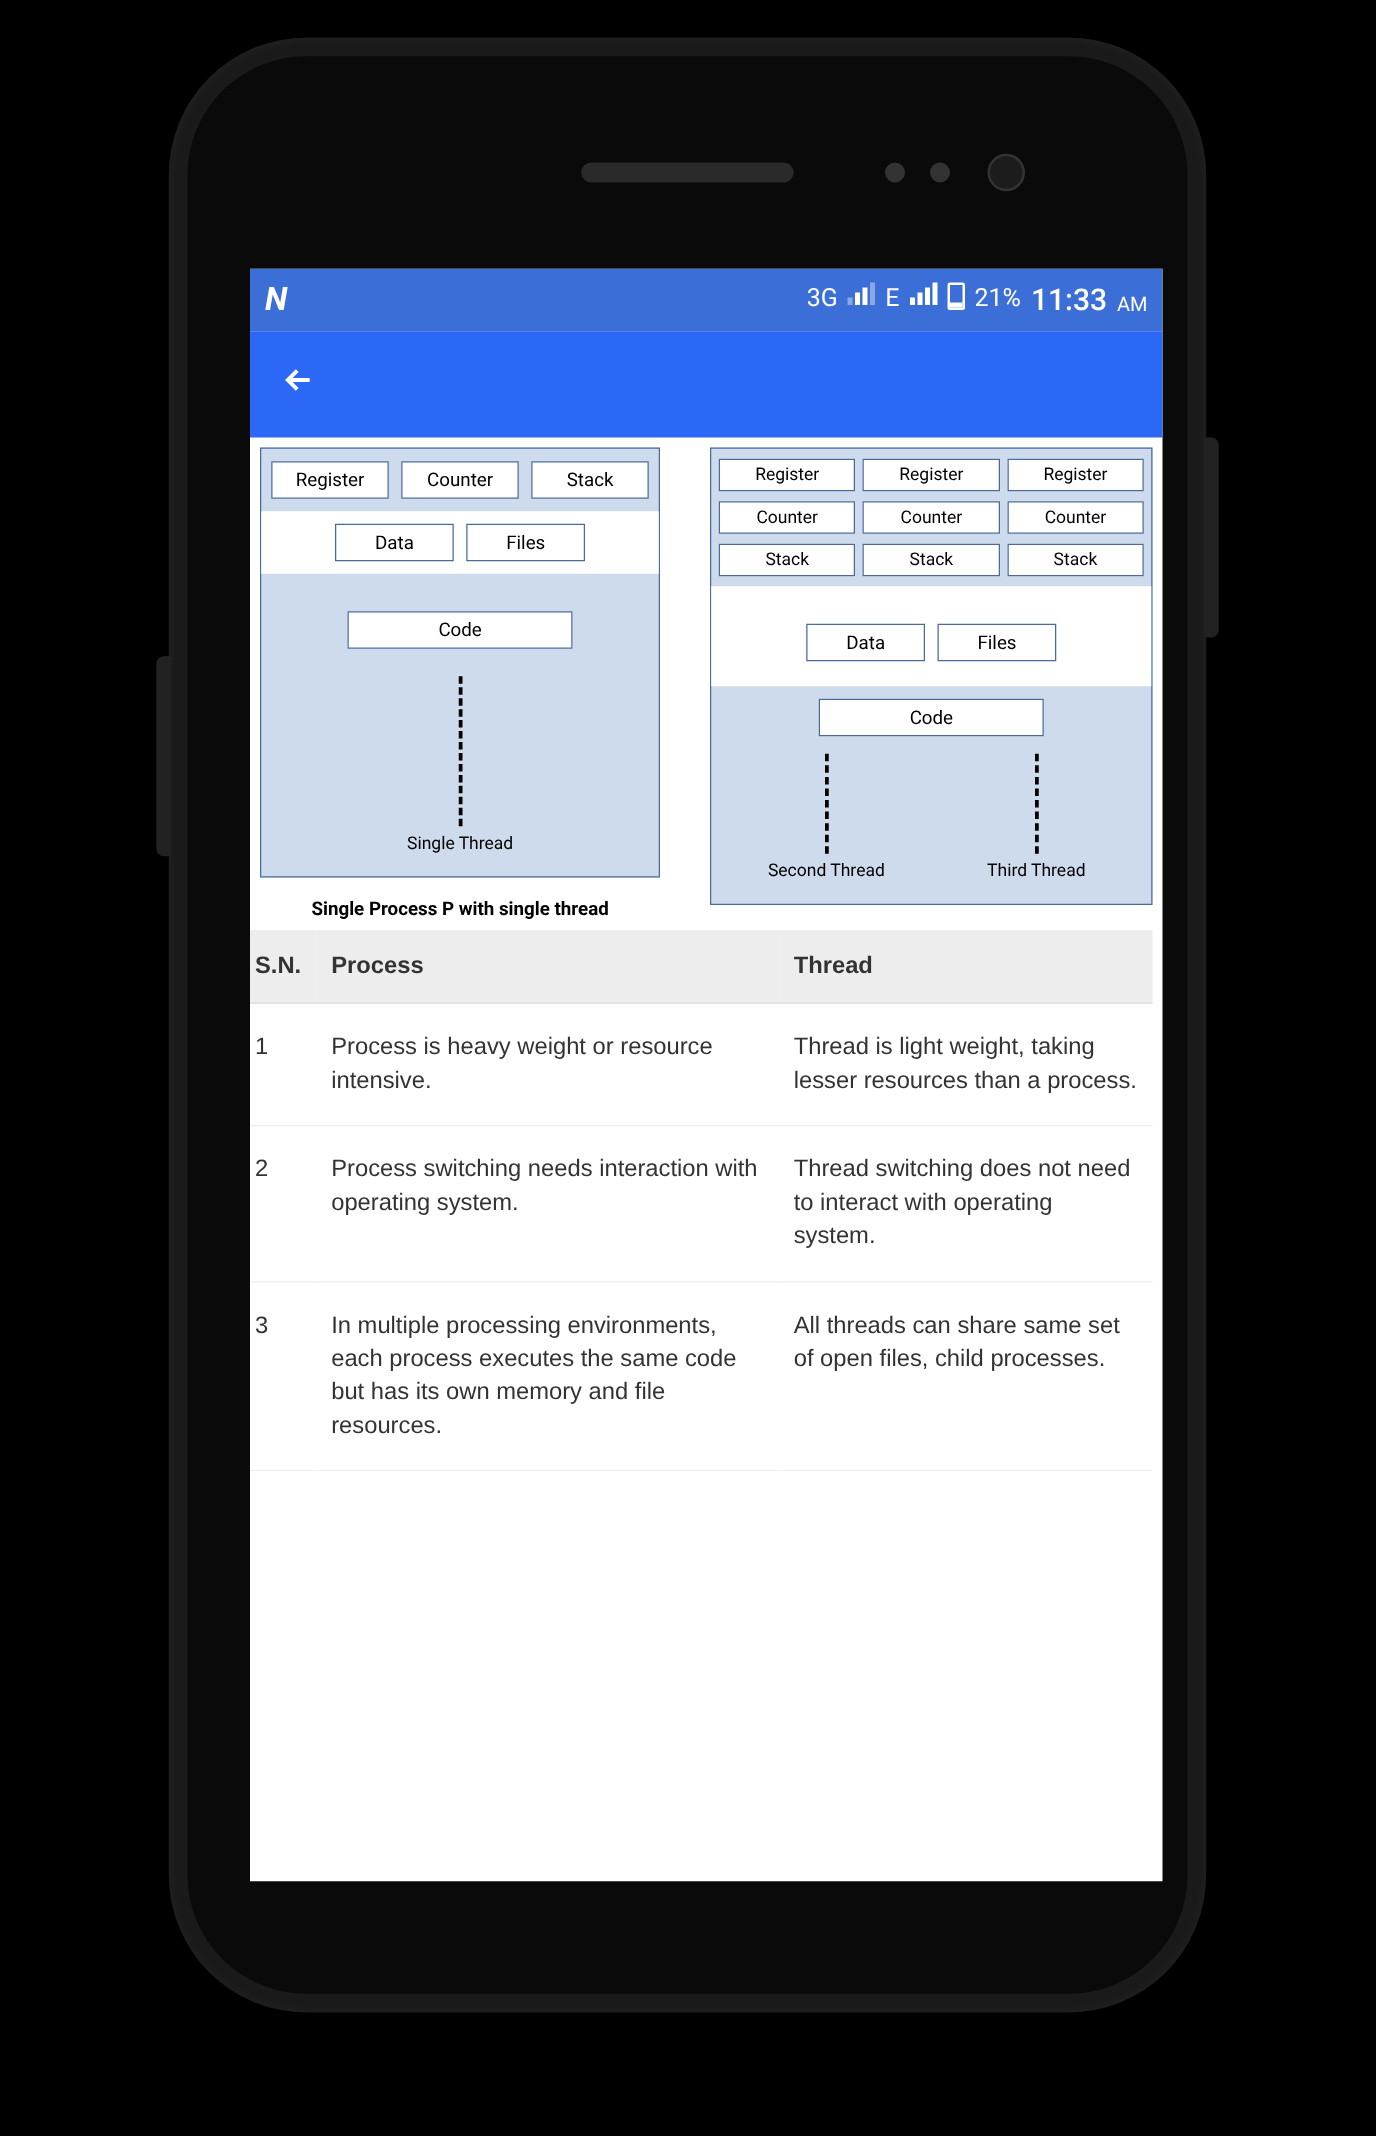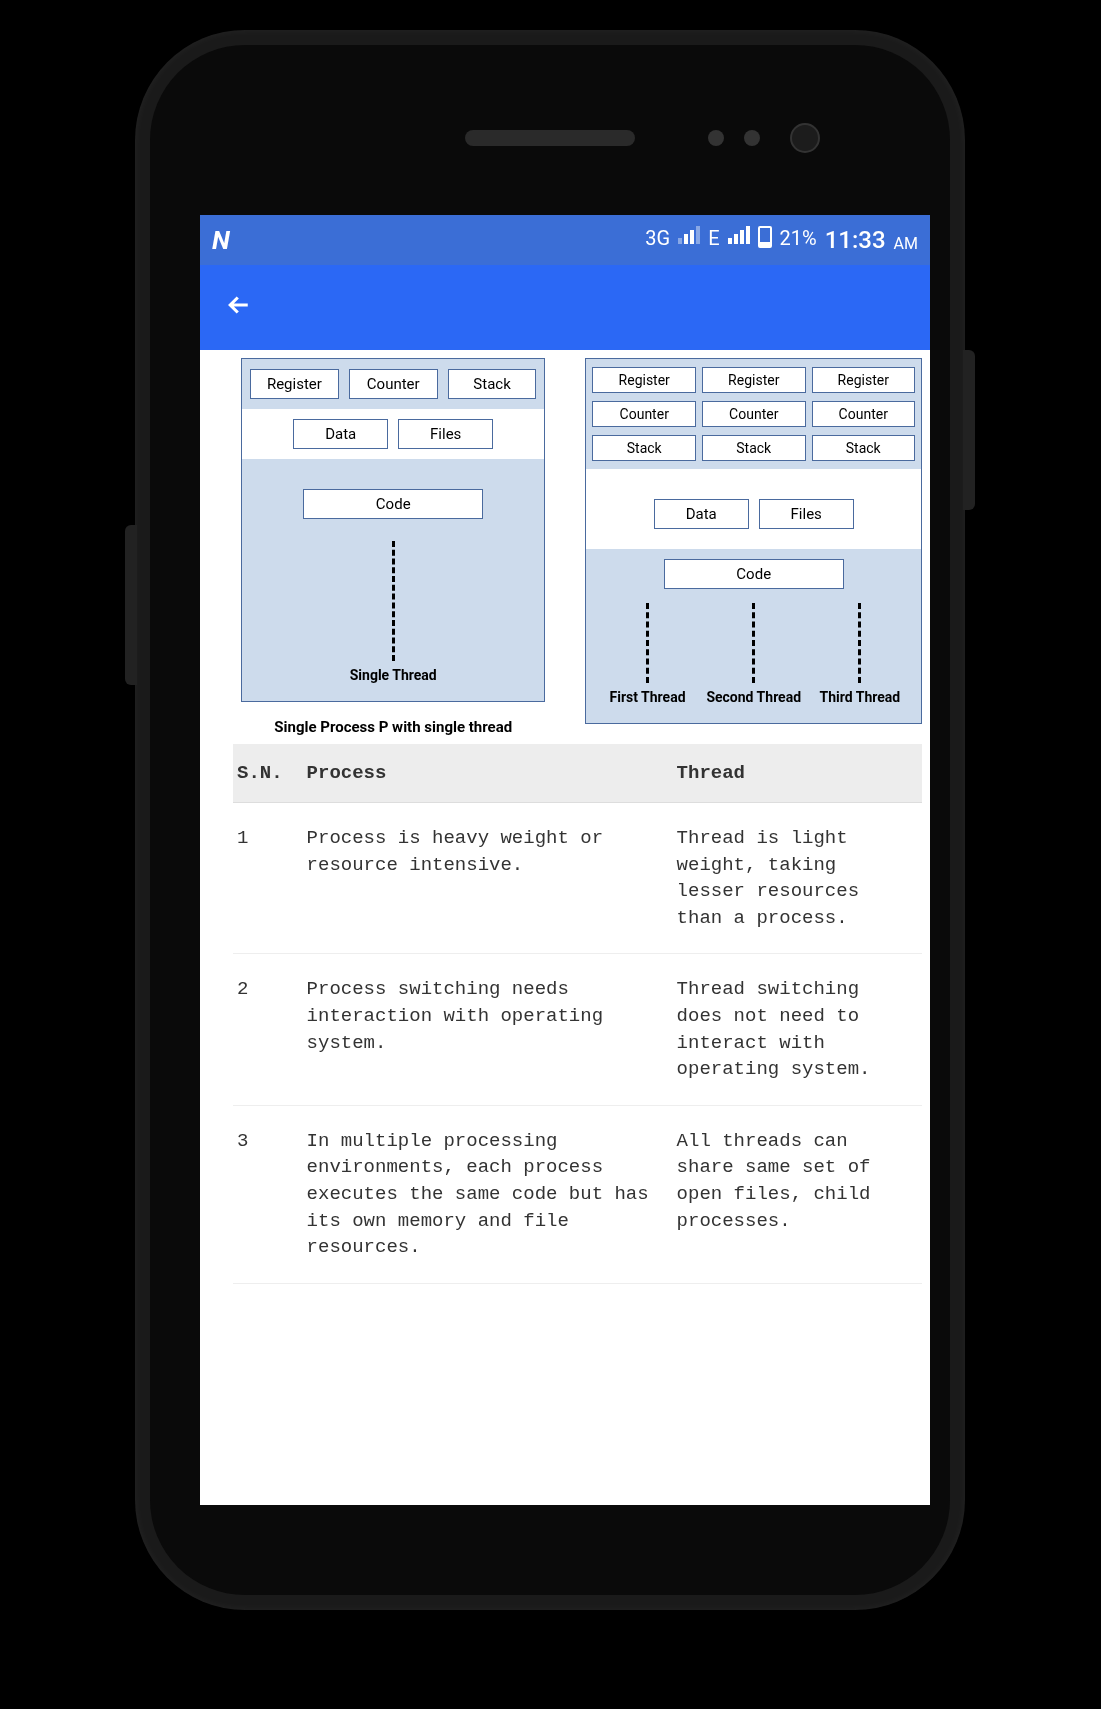--- a/index.html
+++ b/index.html
@@ -158,21 +158,20 @@
     color: #fff;
     font-size: 33px;
     font-weight: 400;
     white-space: nowrap;
     overflow: hidden;
     text-overflow: ellipsis;
   }
   .content {
     padding: 0;
     overflow: hidden;
-    margin-left: 33px;
   }
   .diagrams {
     display: flex;
     gap: 40px;
     padding: 8px 8px 0 8px;
   }
   .diagram-col {
     flex: 1;
     display: flex;
     flex-direction: column;
@@ -210,41 +209,41 @@
     width: 3px;
     height: 120px;
     border-left: 3px dashed #000;
     margin: 0 auto;
   }
   .thread-line.short { height: 80px; }
   .thread-label {
     font-size: 14px;
     text-align: center;
     padding: 6px 0;
-    font-weight: bold;
+    font-weight: normal;
   }
   .caption {
     font-size: 15px;
     font-weight: bold;
     text-align: center;
     padding: 16px 0 8px 0;
   }
   .section-heading {
     color: #0ea5c9;
     font-family: Georgia, serif;
     font-weight: bold;
     text-decoration: underline;
     font-size: 21px;
     padding: 12px 0 10px 0;
     margin-left: -8px;
   }
   table.diff {
     width: 100%;
     border-collapse: collapse;
-    font-family: Liberation Mono, monospace;
+    font-family: Liberation Sans, sans-serif;
     font-size: 19px;
     color: #333;
     margin-left: -8px;
   }
   table.diff th {
     background: #ededed;
     text-align: left;
     font-weight: bold;
     padding: 18px 12px;
     border-bottom: 1px solid #ddd;
@@ -368,24 +367,20 @@
                 </div>
               </div>
               <div class="diag-row white center" style="padding-top:30px;padding-bottom:20px">
                 <span class="cell">Data</span>
                 <span class="cell">Files</span>
               </div>
               <div class="diag-row center">
                 <span class="cell wide">Code</span>
               </div>
               <div class="threads-row" style="padding-top:4px">
-                <div style="text-align:center;flex:1">
-                  <div class="thread-line short"></div>
-                  <div class="thread-label">First Thread</div>
-                </div>
                 <div style="text-align:center;flex:1">
                   <div class="thread-line short"></div>
                   <div class="thread-label">Second Thread</div>
                 </div>
                 <div style="text-align:center;flex:1">
                   <div class="thread-line short"></div>
                   <div class="thread-label">Third Thread</div>
                 </div>
               </div>
             </div>

